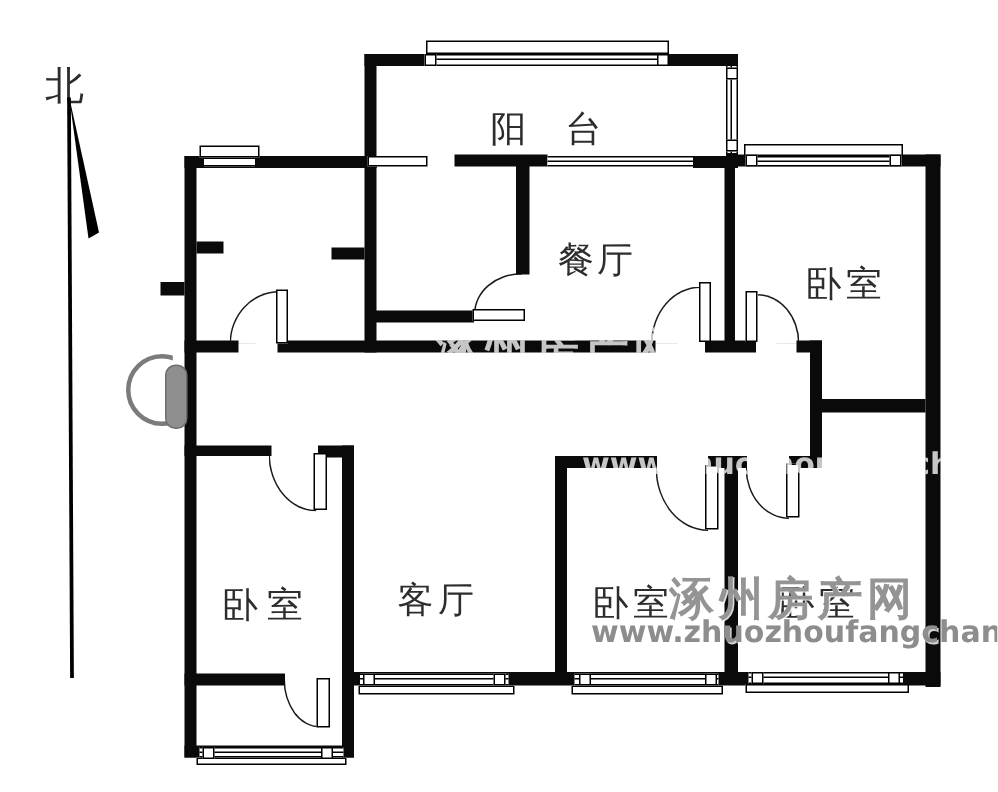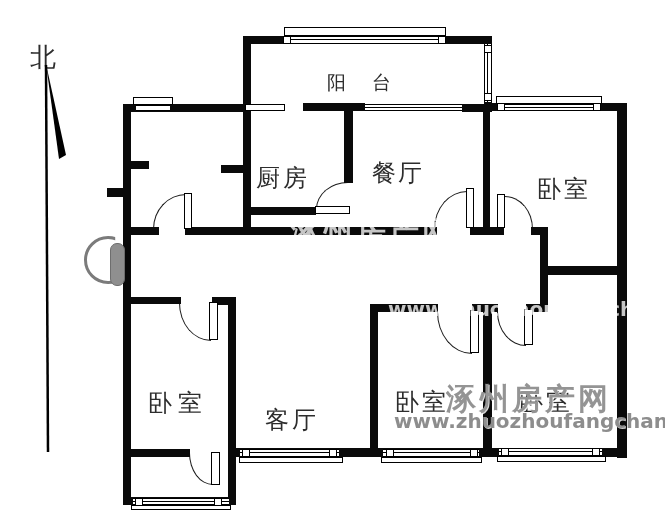--- a/index.html
+++ b/index.html
@@ -155,26 +155,25 @@
 
   <div class="arc bl" style="left:497px;top:312px;width:28px;height:33px;"></div>
   <div class="leaf" style="left:524px;top:309px;width:9px;height:36px;"></div>
 
   <div class="arc bl" style="left:189px;top:453px;width:23px;height:31px;"></div>
   <div class="leaf" style="left:211px;top:452px;width:9px;height:33px;"></div>
 
   <div class="entry-arc"></div>
   <div class="entry-leaf"></div>
 
-  <div class="lbl" style="left:327px;top:70px;font-size:19px;letter-spacing:26px;">阳台</div>
-  <div class="lbl" style="left:256px;top:162px;letter-spacing:3px;">厨房</div>
+  <div class="lbl" style="left:327px;top:70px;font-size:24px;letter-spacing:26px;">阳台</div>
   <div class="lbl" style="left:372px;top:157px;letter-spacing:2px;">餐厅</div>
   <div class="lbl" style="left:537px;top:173px;letter-spacing:3px;">卧室</div>
   <div class="lbl" style="left:148px;top:387px;letter-spacing:6px;">卧室</div>
-  <div class="lbl" style="left:265px;top:404px;letter-spacing:3px;">客厅</div>
+  <div class="lbl" style="left:265px;top:384px;letter-spacing:3px;">客厅</div>
   <div class="lbl" style="left:395px;top:386px;letter-spacing:3px;">卧室</div>
   <div class="lbl" style="left:519px;top:386px;letter-spacing:3px;z-index:3;">卧室</div>
 
   <div class="wm1">涿州房产网</div>
   <div class="wm2">www.zhuozhoufangchan.com</div>
   <div class="wmf a">涿州房产网</div>
   <div class="wmf b">www.zhuozhoufangchan.com</div>
 
 </div>
 

